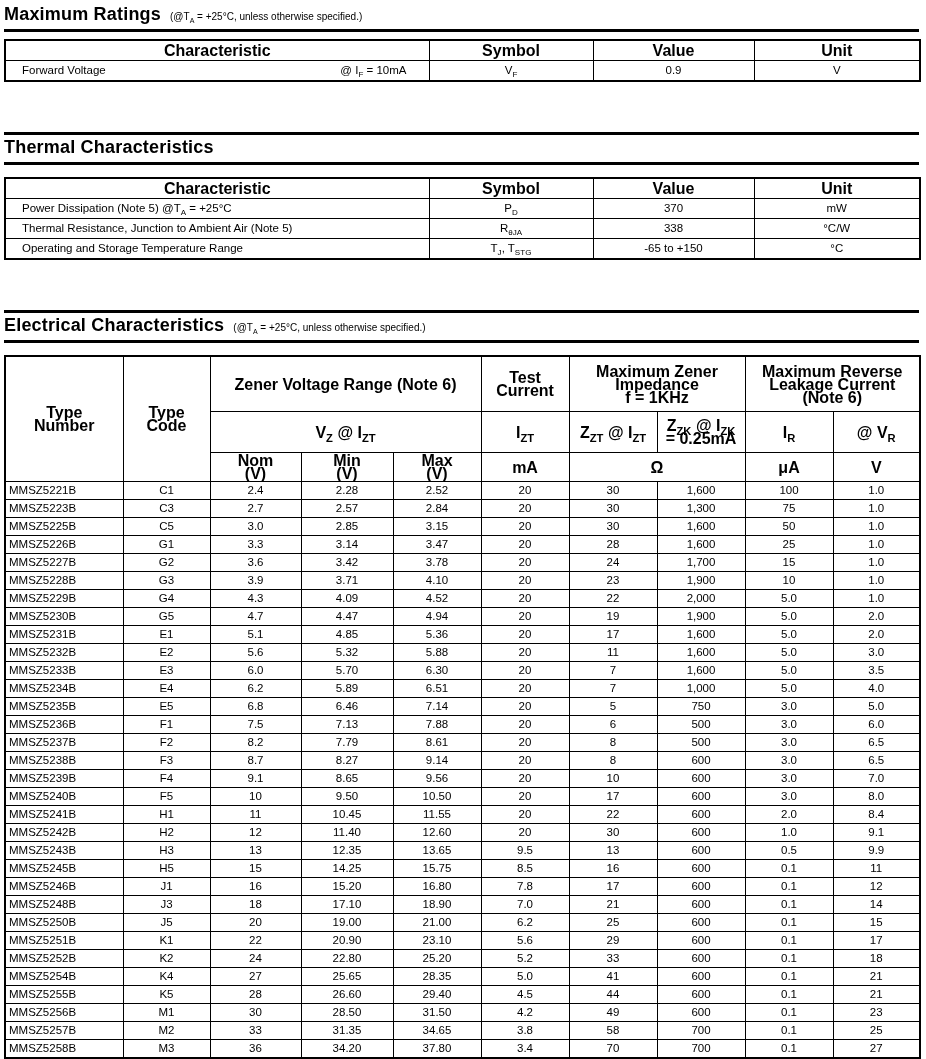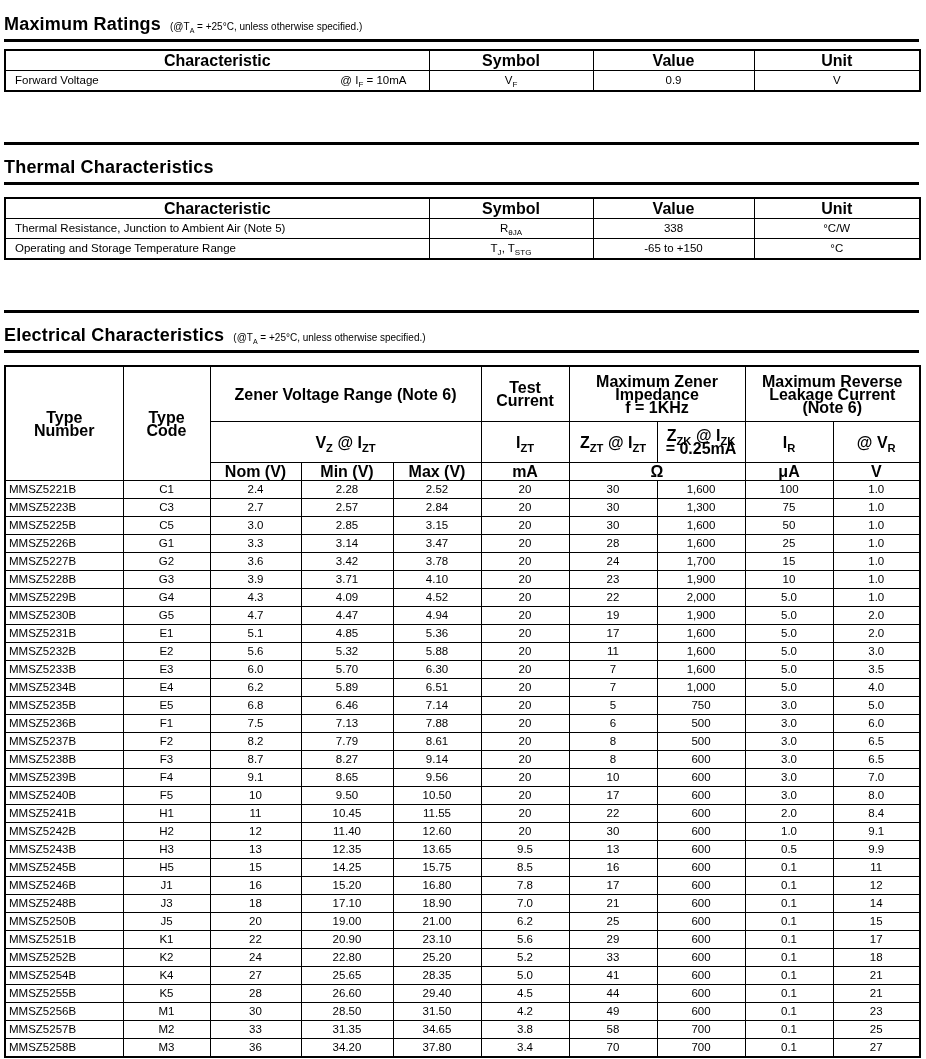--- a/index.html
+++ b/index.html
@@ -3,46 +3,46 @@
 <meta charset="utf-8">
 <style>
   html,body{margin:0;padding:0}
   body{
     width:926px;height:1059px;box-sizing:border-box;overflow:hidden;
     background:#fff;color:#000;
     font-family:"Liberation Sans","DejaVu Sans",sans-serif;
     padding:2px 7px 0 4px;
   }
   .rule{height:3px;background:#000;margin:0}
-  .sec-head{display:flex;align-items:baseline;gap:9px;margin:12px 0 4px}
+  .sec-head{display:flex;align-items:baseline;gap:9px;margin:2px 0 4px}
   .sec-title{font-size:18px;font-weight:700;letter-spacing:.2px}
   .sec-sub{font-size:10px}
   sub{font-size:.7em;line-height:0}
   .nb{font-weight:700}
 
   table.spec{width:100%;border-collapse:collapse;table-layout:fixed;border:2px solid #000}
   .spec th,.spec td{border:1px solid #000;text-align:center;vertical-align:middle;
     font-size:11.5px;padding:2px 4px;line-height:13px;overflow:hidden}
   .spec thead th{font-weight:700;font-size:16px}
 
   
-  .simple td.char{text-align:left;padding-left:9px}
+  .simple td.char{text-align:left;padding-left:16px}
   .simple .cond{float:right;padding-right:18px}
   .simple th{height:15px}
   .simple td{height:15px}
 
   
   .t-max{margin-top:7px}
   .gap-rule{margin-top:50px}
   .t-mid{margin-top:12px}
 
   
   .elec .hA th{height:50px}
   .elec .hB th{height:36px}
-  .elec .hC th{height:15px;padding:1px 9px}
+  .elec .hC th{height:15px;padding:1px 20px}
   .elec td{padding:1px 3px;height:15px;line-height:13.5px}
   .elec td.tn{text-align:left;}
 </style>
 </head>
 <body>
 
 <section>
   <div class="sec-head">
     <span class="sec-title">Maximum Ratings</span>
     <span class="sec-sub">(@T<sub>A</sub> = +25°C, unless otherwise specified.)</span>
@@ -91,20 +91,26 @@
     </colgroup>
     <thead>
       <tr>
         <th>Characteristic</th>
         <th>Symbol</th>
         <th>Value</th>
         <th>Unit</th>
       </tr>
     </thead>
     <tbody>
+        <tr>
+          <td class="char"><span>Power Dissipation (Note 5) @T<sub>A</sub> = +25°C</span></td>
+          <td>P<sub>D</sub></td>
+          <td>370</td>
+          <td>mW</td>
+        </tr>
         <tr>
           <td class="char"><span>Thermal Resistance, Junction to Ambient Air (Note 5)</span></td>
           <td>R<sub>θJA</sub></td>
           <td>338</td>
           <td>°C/W</td>
         </tr>
         <tr>
           <td class="char"><span>Operating and Storage Temperature Range</span></td>
           <td>T<sub>J</sub>, T<sub>STG</sub></td>
           <td>-65 to +150</td>

